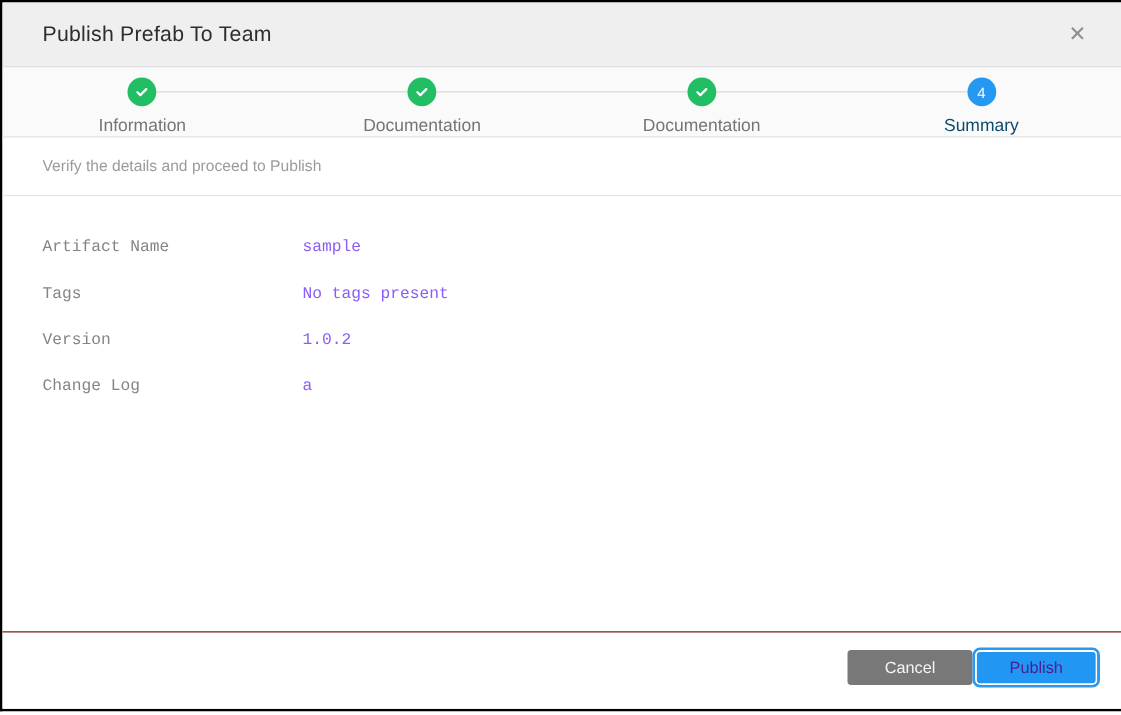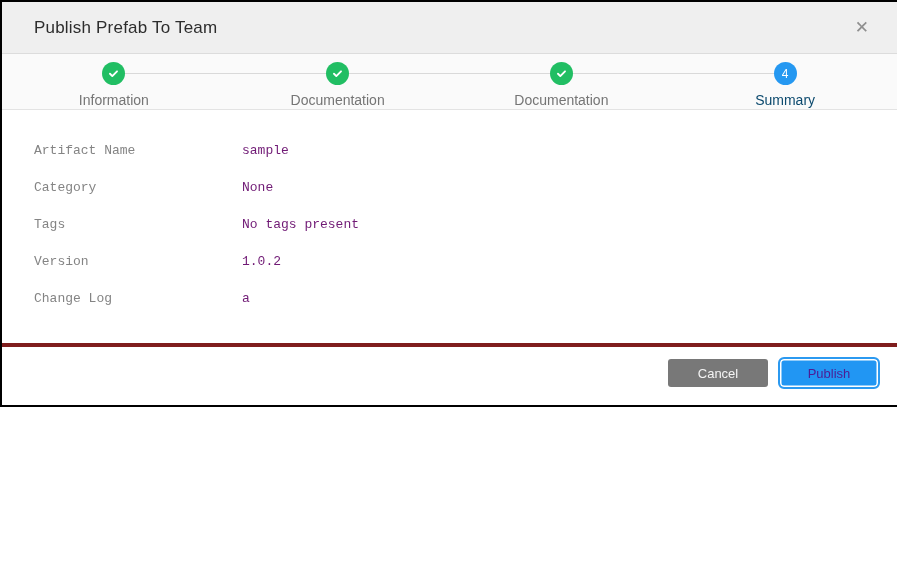--- a/index.html
+++ b/index.html
@@ -2,21 +2,21 @@
 <html><head>
 <meta charset="utf-8">
 <style>
   * { margin: 0; padding: 0; box-sizing: border-box; }
   html, body { background: #fff; }
   body {
     font-family: "Liberation Sans", "DejaVu Sans", sans-serif;
     width: 897px; height: 572px; overflow: hidden;
   }
   .dialog {
-    width: 897px; height: 407px;
+    width: 897px; height: 569px;
     border-top: 2px solid #000;
     border-left: 2px solid #000;
     border-bottom: 2px solid #000;
     display: flex; flex-direction: column;
     background: #fff;
   }
   
   .dlg-header {
     height: 52px; flex: 0 0 52px;
     background: #efefef;
@@ -85,27 +85,26 @@
     padding: 22px 0 0 32px;
     background: #fff;
     font-family: Liberation Mono, monospace;
   }
   .detail-row {
     height: 37px;
     display: flex; align-items: center;
     font-size: 13px;
   }
   .detail-label { width: 208px; color: #848484; }
-  .detail-value { color: #701a75; }
+  .detail-value { color: #8b5cf6; }
   
   .dlg-footer {
     flex: 0 0 62px;
-    border-top: 4px solid #7f1d1d;
+    border-top: 1px solid #7f1d1d;
     display: flex; align-items: center; justify-content: flex-end;
-    gap: 10px;
     padding: 0 17px 6px 15px;
     background: #fff;
   }
   .btn {
     min-width: 100px; height: 28px;
     border: none; border-radius: 3px;
     font-family: inherit; font-size: 13px;
     cursor: pointer;
   }
   .btn-cancel { background: #787878; color: #f5f5f5; }
@@ -158,29 +157,28 @@
       </div>
       <div class="step-label">Documentation</div>
     </div>
 
     <div class="step active">
       <div class="dot active">4</div>
       <div class="step-label">Summary</div>
     </div>
   </nav>
 
+  <div class="subtitle-row">
+    <p class="subtitle">Verify the details and proceed to Publish</p>
+  </div>
 
   <main class="details">
     <div class="detail-row">
       <div class="detail-label">Artifact Name</div>
       <div class="detail-value">sample</div>
-    </div>
-    <div class="detail-row">
-      <div class="detail-label">Category</div>
-      <div class="detail-value">None</div>
     </div>
     <div class="detail-row">
       <div class="detail-label">Tags</div>
       <div class="detail-value">No tags present</div>
     </div>
     <div class="detail-row">
       <div class="detail-label">Version</div>
       <div class="detail-value">1.0.2</div>
     </div>
     <div class="detail-row">

